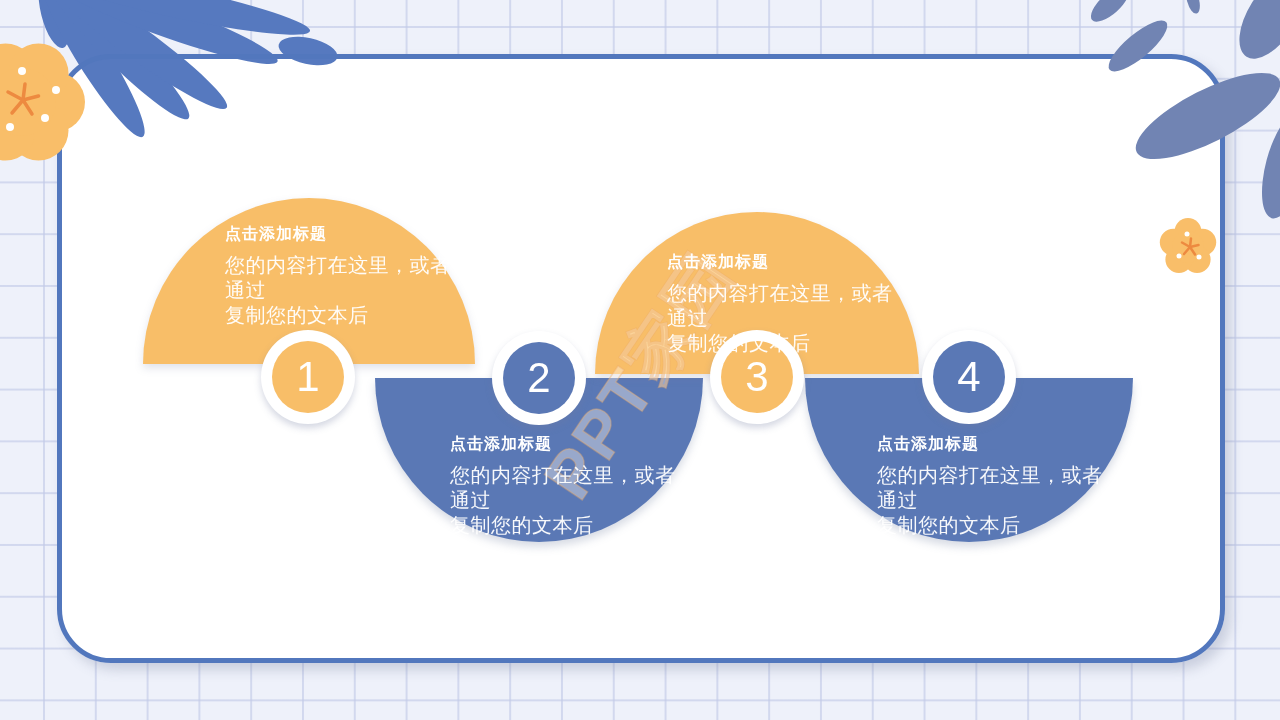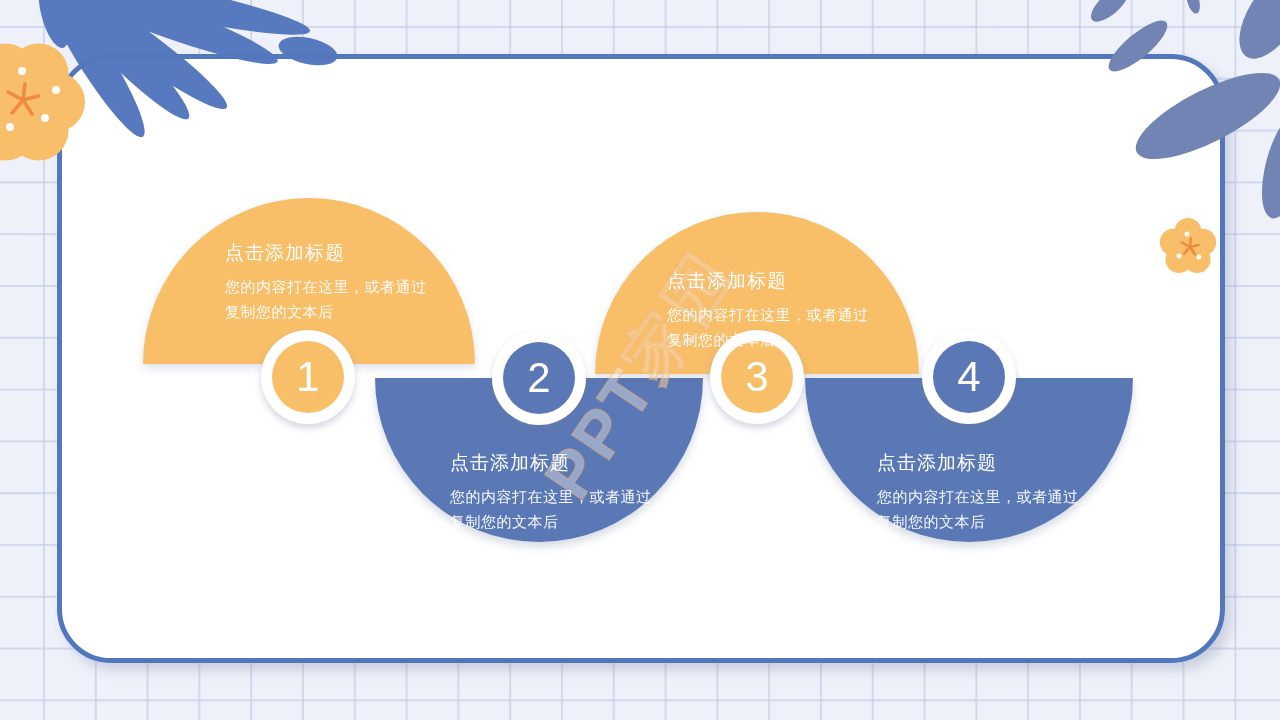--- a/index.html
+++ b/index.html
@@ -49,22 +49,22 @@
   .n1{left:272px;top:341px;}
   .n2{left:503px;top:342px;}
   .n3{left:721px;top:341px;}
   .n4{left:933px;top:341px;}
   
   .tblock{position:absolute;width:232px;color:#ffffff;z-index:10;}
   .tb1{left:225px;top:224px;}
   .tb2{left:450px;top:434px;}
   .tb3{left:667px;top:252px;}
   .tb4{left:877px;top:434px;}
-  .ttitle{font-size:19px;font-weight:normal;letter-spacing:1px;margin:16px 0 8px 0;}
-  .tbody{font-size:15px;line-height:25px;color:rgba(255,255,255,0.95);letter-spacing:0.5px;}
+  .ttitle{font-size:16px;font-weight:bold;letter-spacing:1px;margin:0 0 8px 0;}
+  .tbody{font-size:20px;line-height:25px;color:rgba(255,255,255,0.95);letter-spacing:0.5px;}
   
   .watermark{
     position:absolute;left:470px;top:330px;width:340px;z-index:9;
     transform:rotate(-56deg);transform-origin:center;
     text-align:center;font-size:66px;font-weight:bold;letter-spacing:4px;
     color:rgba(255,248,240,0.38);
     -webkit-text-stroke:1.5px rgba(238,172,104,0.40);
     pointer-events:none;white-space:nowrap;
   }
 </style>

